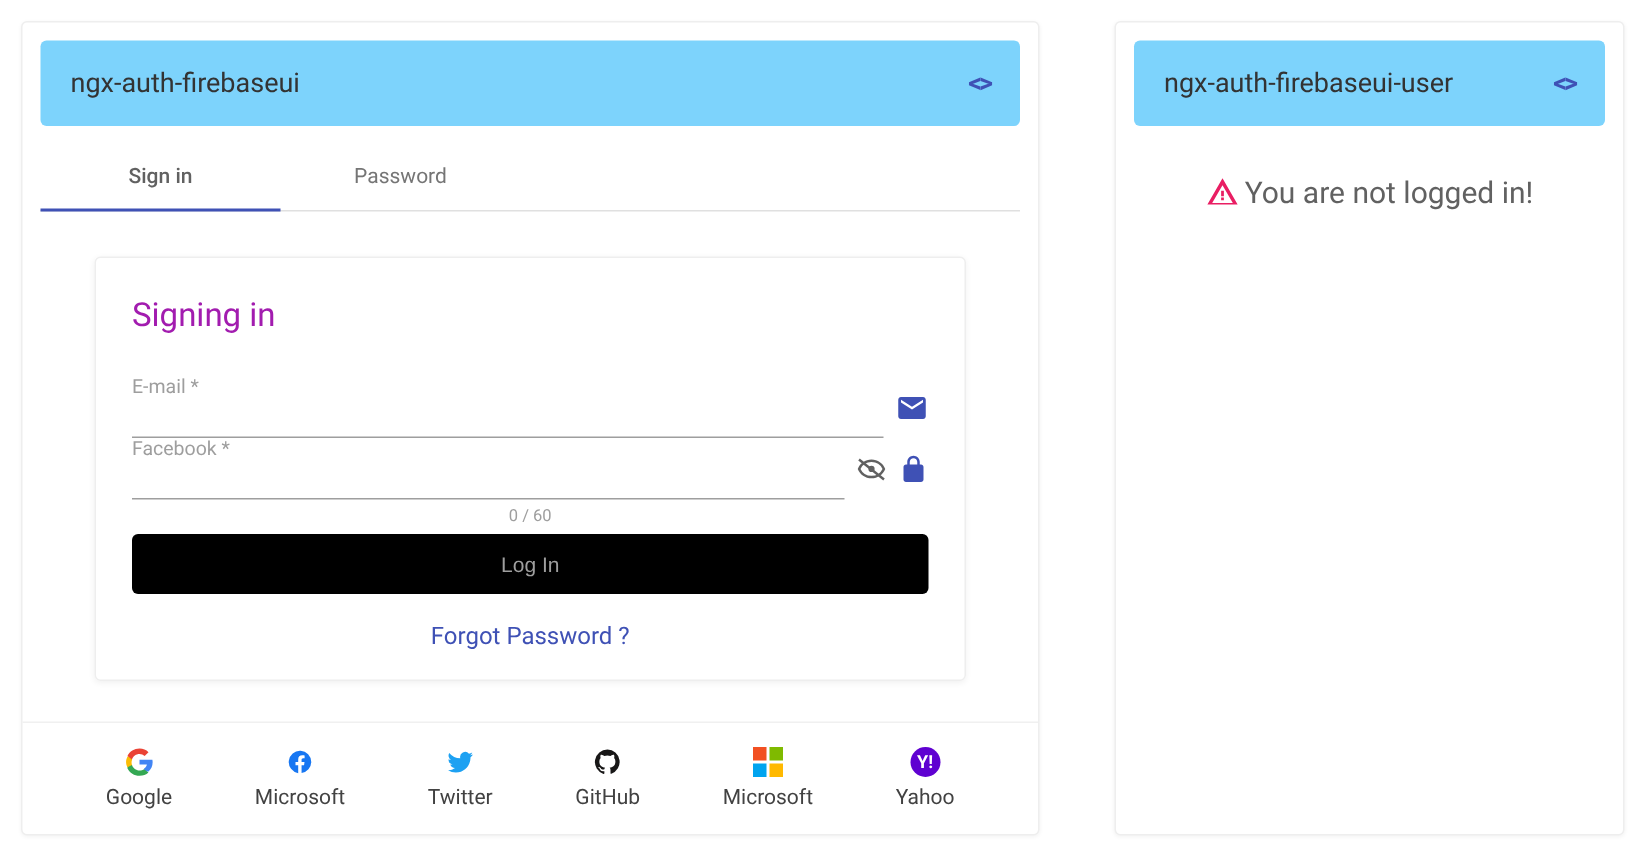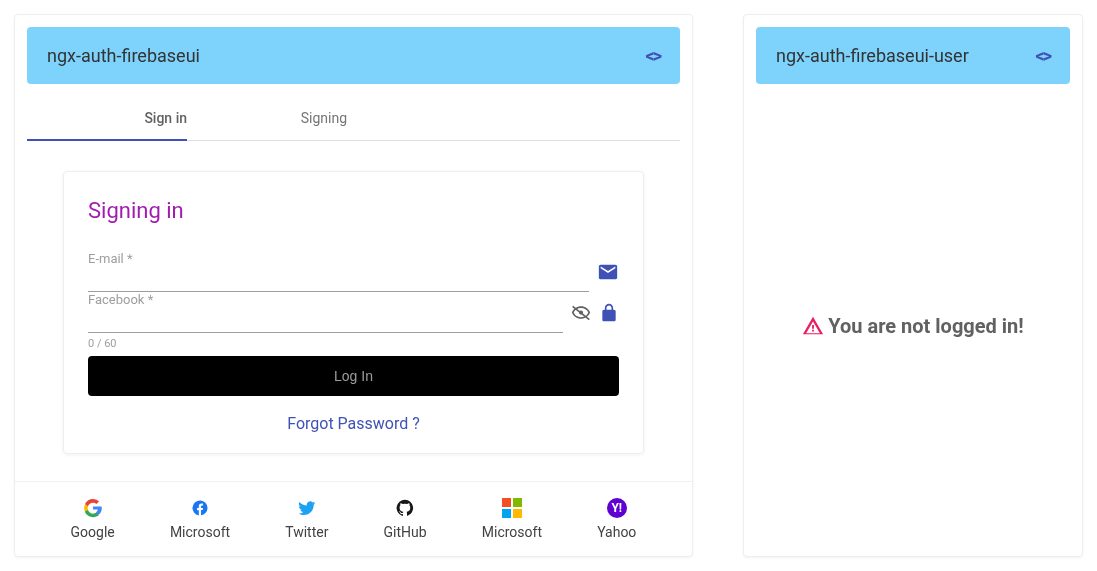--- a/index.html
+++ b/index.html
@@ -45,21 +45,21 @@
       cursor: pointer;
     }
     .tabs {
       display: flex;
       border-bottom: 1px solid #e0e0e0;
       margin: 0 12px;
     }
     .tab {
       padding: 14px 0;
       width: 160px;
-      text-align: right;
+      text-align: center;
       font-size: 14px;
       color: #757575;
       cursor: pointer;
       position: relative;
     }
     .tab.active { color: #616161; font-weight: 500; }
     .tab.active::after {
       content: "";
       position: absolute;
       bottom: -1px;
@@ -102,21 +102,21 @@
     .field-input {
       width: 100%;
       border: none;
       outline: none;
       font-size: 14px;
       background: transparent;
     }
     .field-icon { color: #3f51b5; font-size: 20px; }
     .field-eye { color: #616161; }
     .counter {
-      text-align: left;
+      text-align: center;
       font-size: 11px;
       color: #9e9e9e;
       margin-top: 4px;
     }
     .login-btn {
       width: 100%;
       background: #000000;
       border: none;
       border-radius: 4px;
       padding: 12px;
@@ -155,24 +155,23 @@
     .provider-icon {
       width: 20px;
       height: 20px;
       display: flex;
       align-items: center;
       justify-content: center;
     }
     .right-body {
       flex: 1;
       display: flex;
-      align-items: center;
+      align-items: flex-start;
       justify-content: center;
       padding: 20px;
-      font-weight: bold;
     }
     .not-logged {
       display: flex;
       align-items: center;
       gap: 4px;
       font-size: 20px;
       color: #616161;
     }
     .warn-icon { color: #e91e63; }
     
@@ -187,21 +186,21 @@
 <body>
 
 <div class="panel panel-left">
   <div class="panel-header">
     <span class="panel-header-title">ngx-auth-firebaseui</span>
     <span class="code-icon">&lt;&gt;</span>
   </div>
 
   <div class="tabs">
     <div class="tab active">Sign in</div>
-    <div class="tab">Signing</div>
+    <div class="tab">Password</div>
   </div>
 
   <div class="card">
     <div class="card-title">Signing in</div>
 
     <div class="field">
       <div class="field-row">
         <div class="field-input-wrap">
           <div class="field-label">E-mail *</div>
           <input type="text" class="field-input" style="">

